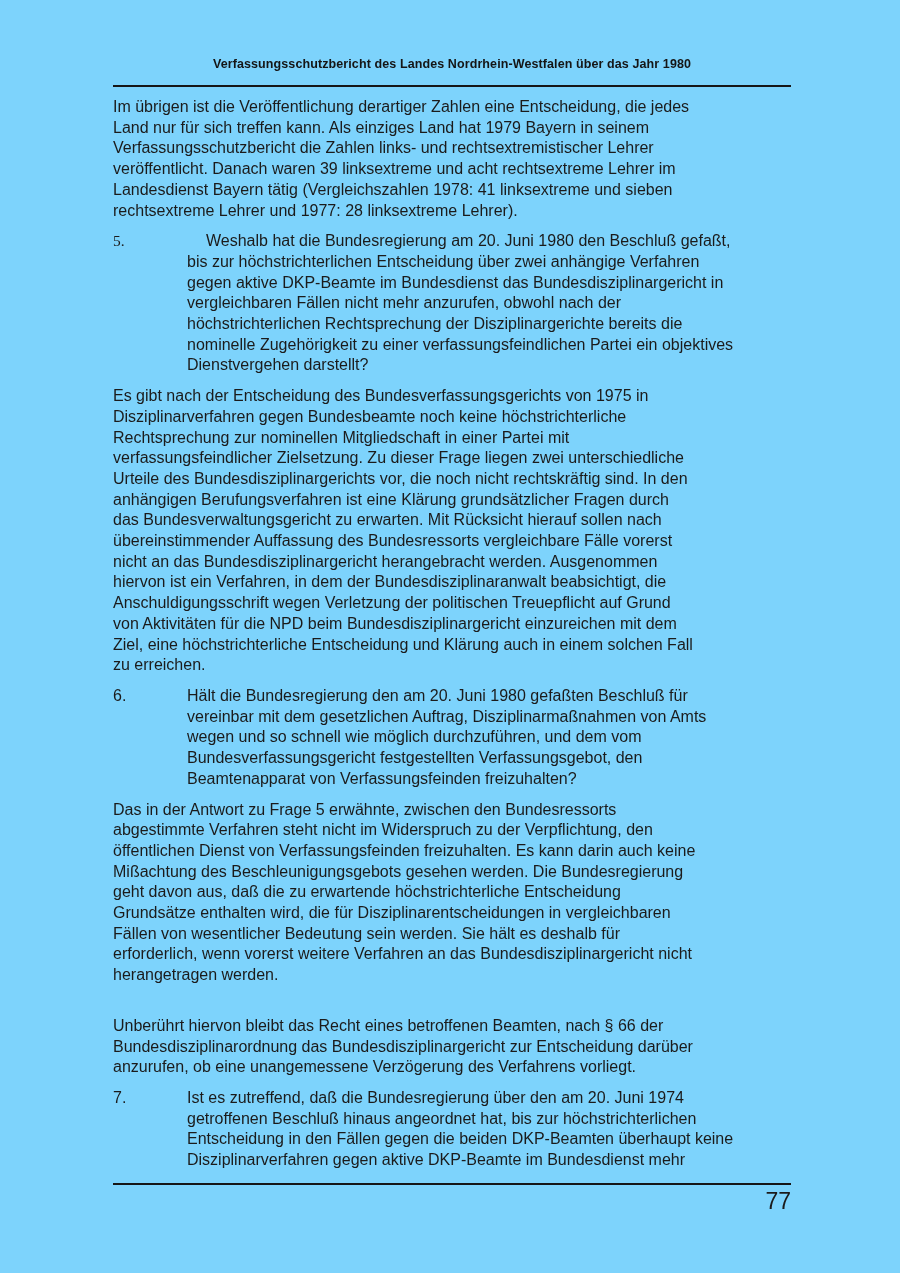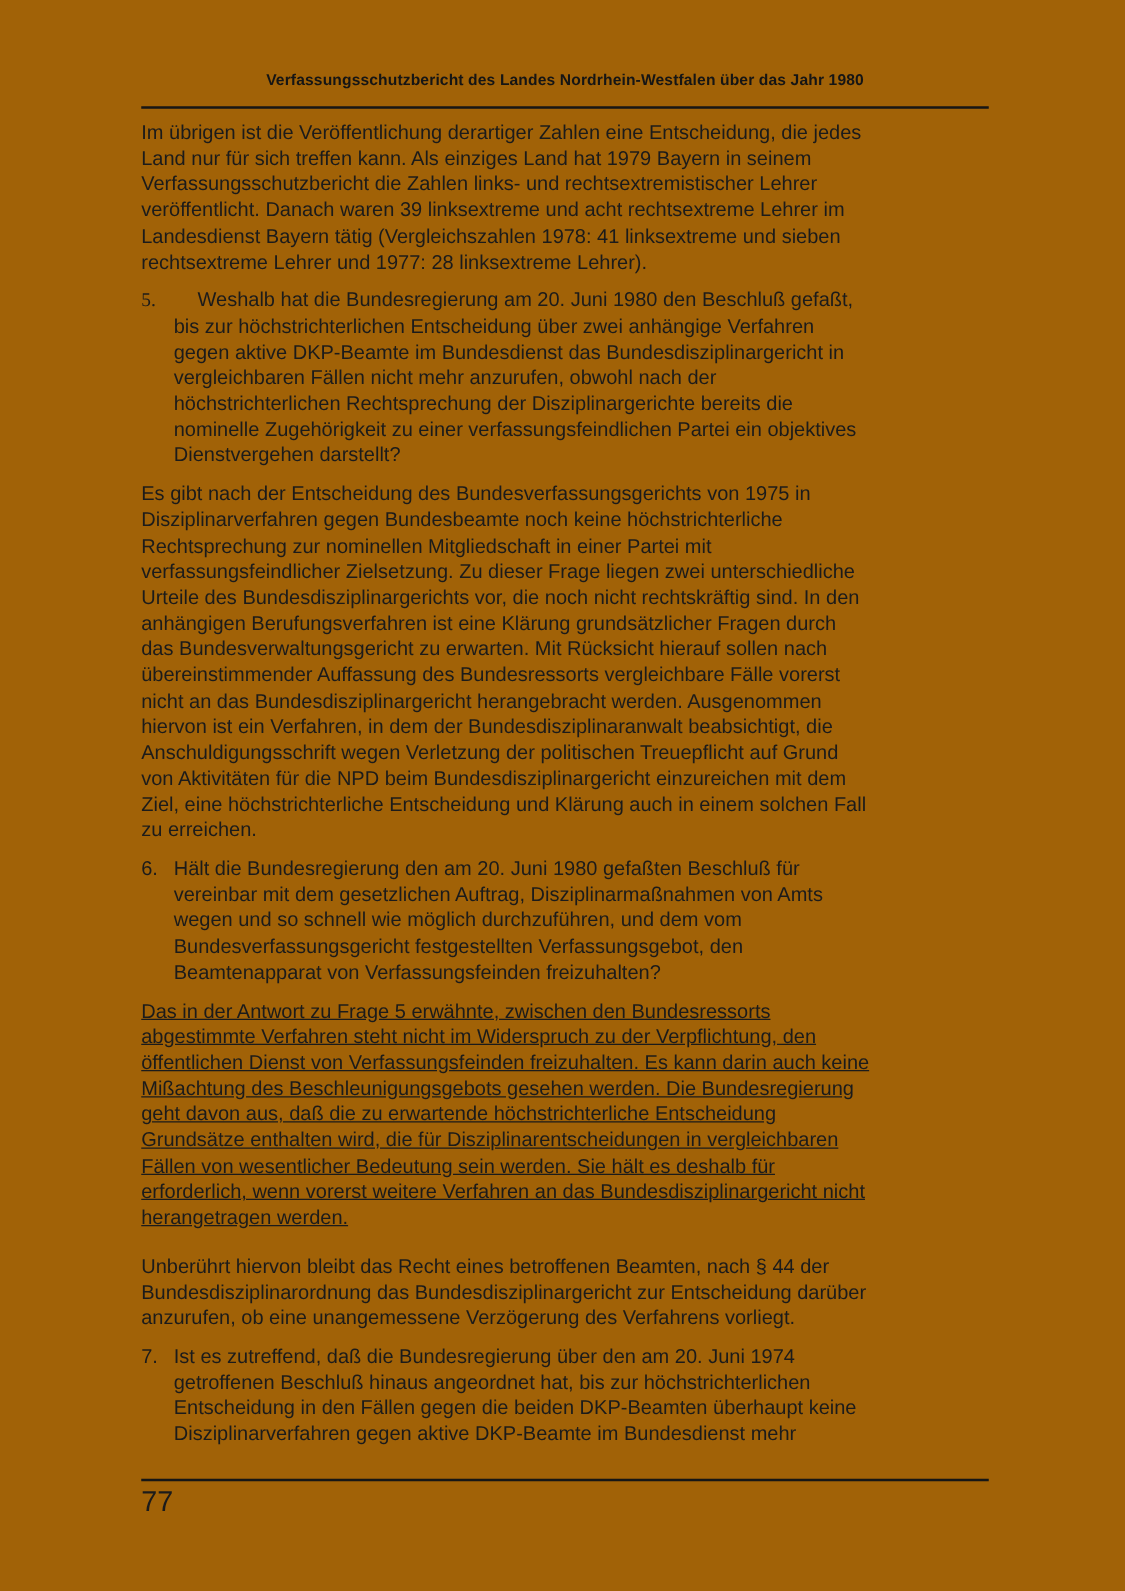--- a/index.html
+++ b/index.html
@@ -4,21 +4,21 @@
 <style>
   html, body {
     margin: 0;
     padding: 0;
     background: #ffffff;
   }
   .page {
     position: relative;
     width: 900px;
     height: 1273px;
-    background: #a16207;
+    background: #7dd3fc;
     font-family: "Liberation Sans", sans-serif;
     color: #1b1b1b;
     overflow: hidden;
   }
   .running-header {
     position: absolute;
     top: 57px;
     left: 113px;
     width: 678px;
     text-align: center;
@@ -41,46 +41,47 @@
     top: 97px;
     left: 113px;
     width: 682px;
     font-size: 16px;
     line-height: 20.7px;
   }
   .content p {
     margin: 0 0 10px 0;
     white-space: pre-line;
   }
-  .content p.gap-before { margin-bottom: 18px; text-decoration: underline; }
+  .content p.gap-before { margin-bottom: 30px; }
   .li {
     display: flex;
     margin: 0 0 10px 0;
   }
   .marker {
     flex: 0 0 26px;
     width: 26px;
     font-size: 16px;
     line-height: 20.7px;
   }
   .marker.serif {
     font-family: "Liberation Serif", serif;
     font-size: 15.5px;
   }
   .li-text {
     flex: 1 1 auto;
     white-space: pre-line;
+    margin-left: 48px;
   }
   .li-text.first-line-indent { text-indent: 19px; }
   .page-number {
     position: absolute;
     top: 1188px;
     left: 113px;
     width: 678px;
-    text-align: left;
+    text-align: right;
     font-size: 23px;
     line-height: 26px;
     color: #1b1b1b;
   }
 </style>
 </head>
 <body>
 
 <div class="page">
 
@@ -135,21 +136,21 @@
     <p class="gap-before">Das in der Antwort zu Frage 5 erwähnte, zwischen den Bundesressorts
 abgestimmte Verfahren steht nicht im Widerspruch zu der Verpflichtung, den
 öffentlichen Dienst von Verfassungsfeinden freizuhalten. Es kann darin auch keine
 Mißachtung des Beschleunigungsgebots gesehen werden. Die Bundesregierung
 geht davon aus, daß die zu erwartende höchstrichterliche Entscheidung
 Grundsätze enthalten wird, die für Disziplinarentscheidungen in vergleichbaren
 Fällen von wesentlicher Bedeutung sein werden. Sie hält es deshalb für
 erforderlich, wenn vorerst weitere Verfahren an das Bundesdisziplinargericht nicht
 herangetragen werden.</p>
 
-    <p>Unberührt hiervon bleibt das Recht eines betroffenen Beamten, nach § 44 der
+    <p>Unberührt hiervon bleibt das Recht eines betroffenen Beamten, nach § 66 der
 Bundesdisziplinarordnung das Bundesdisziplinargericht zur Entscheidung darüber
 anzurufen, ob eine unangemessene Verzögerung des Verfahrens vorliegt.</p>
 
     <div class="li">
       <span class="marker">7.</span>
       <div class="li-text">Ist es zutreffend, daß die Bundesregierung über den am 20. Juni 1974
 getroffenen Beschluß hinaus angeordnet hat, bis zur höchstrichterlichen
 Entscheidung in den Fällen gegen die beiden DKP-Beamten überhaupt keine
 Disziplinarverfahren gegen aktive DKP-Beamte im Bundesdienst mehr</div>
     </div>

